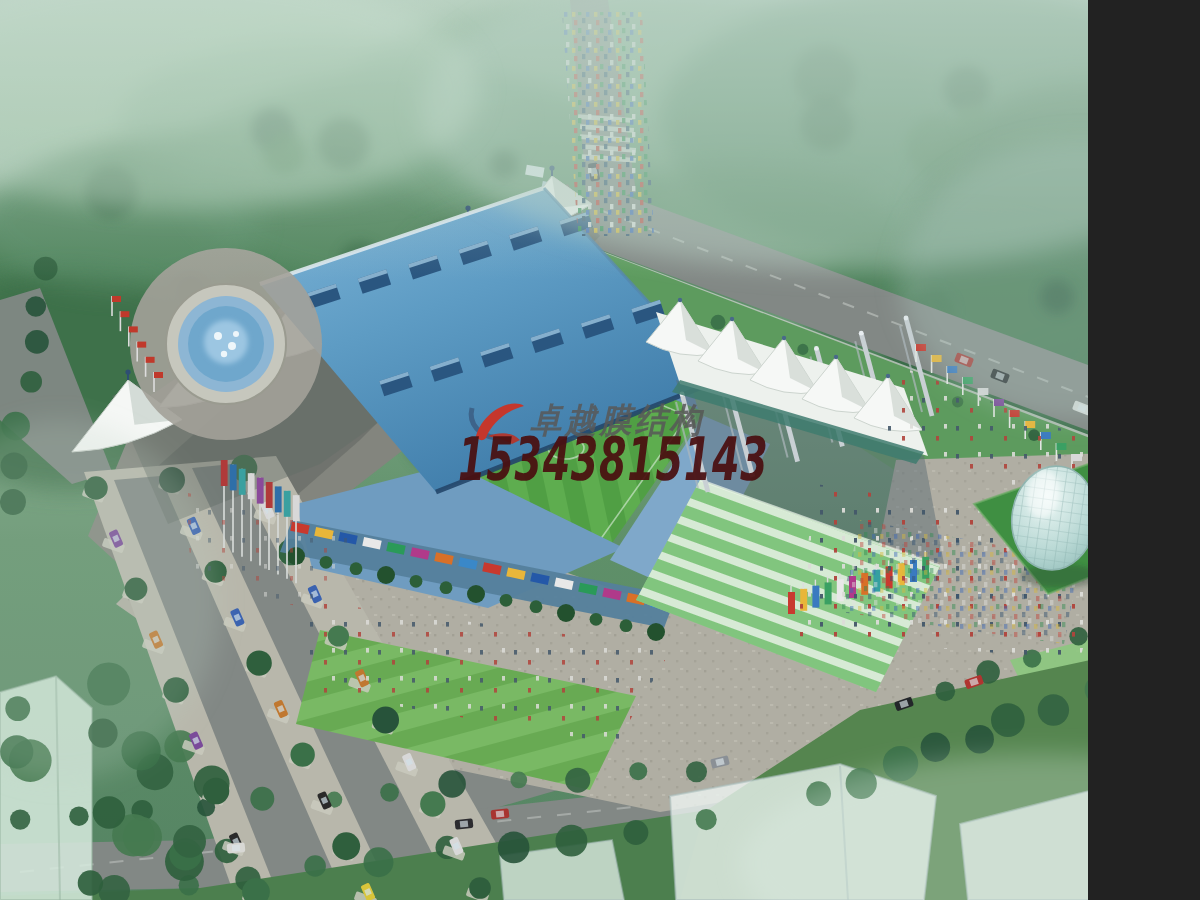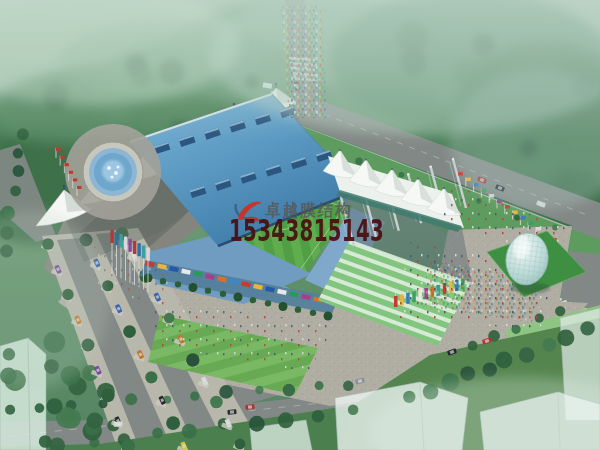--- a/index.html
+++ b/index.html
@@ -1,17 +1,17 @@
 <!DOCTYPE html>
 <html><head>
 <meta charset="utf-8">
 <style>
   html,body{margin:0;padding:0;background:#222;}
-  .scene{position:relative;width:600px;height:450px;overflow:hidden;background:#7fa98e;
-         font-family:"DejaVu Sans",sans-serif;}
+  .scene{position:relative;width:544px;height:450px;overflow:hidden;background:#7fa98e;
+         font-family:"DejaVu Sans",sans-serif;font-style:italic;}
   .scene svg.bg{position:absolute;left:0;top:0;}
   .watermark{position:absolute;left:0;top:0;width:600px;height:450px;pointer-events:none;}
   .wm-logo{position:absolute;left:232px;top:196px;width:32px;height:27px;}
   .wm-company{position:absolute;left:265px;top:199px;font-weight:700;font-size:17px;
               color:#585858;opacity:.85;letter-spacing:2px;white-space:nowrap;
               transform:scaleX(.92);transform-origin:left top;}
   .wm-phone{position:absolute;left:229px;top:215px;font-weight:700;font-size:30px;
             line-height:1.05;color:#4a0f10;letter-spacing:.5px;opacity:.93;
             transform:scaleX(.66);transform-origin:left top;white-space:nowrap;}
 </style>

